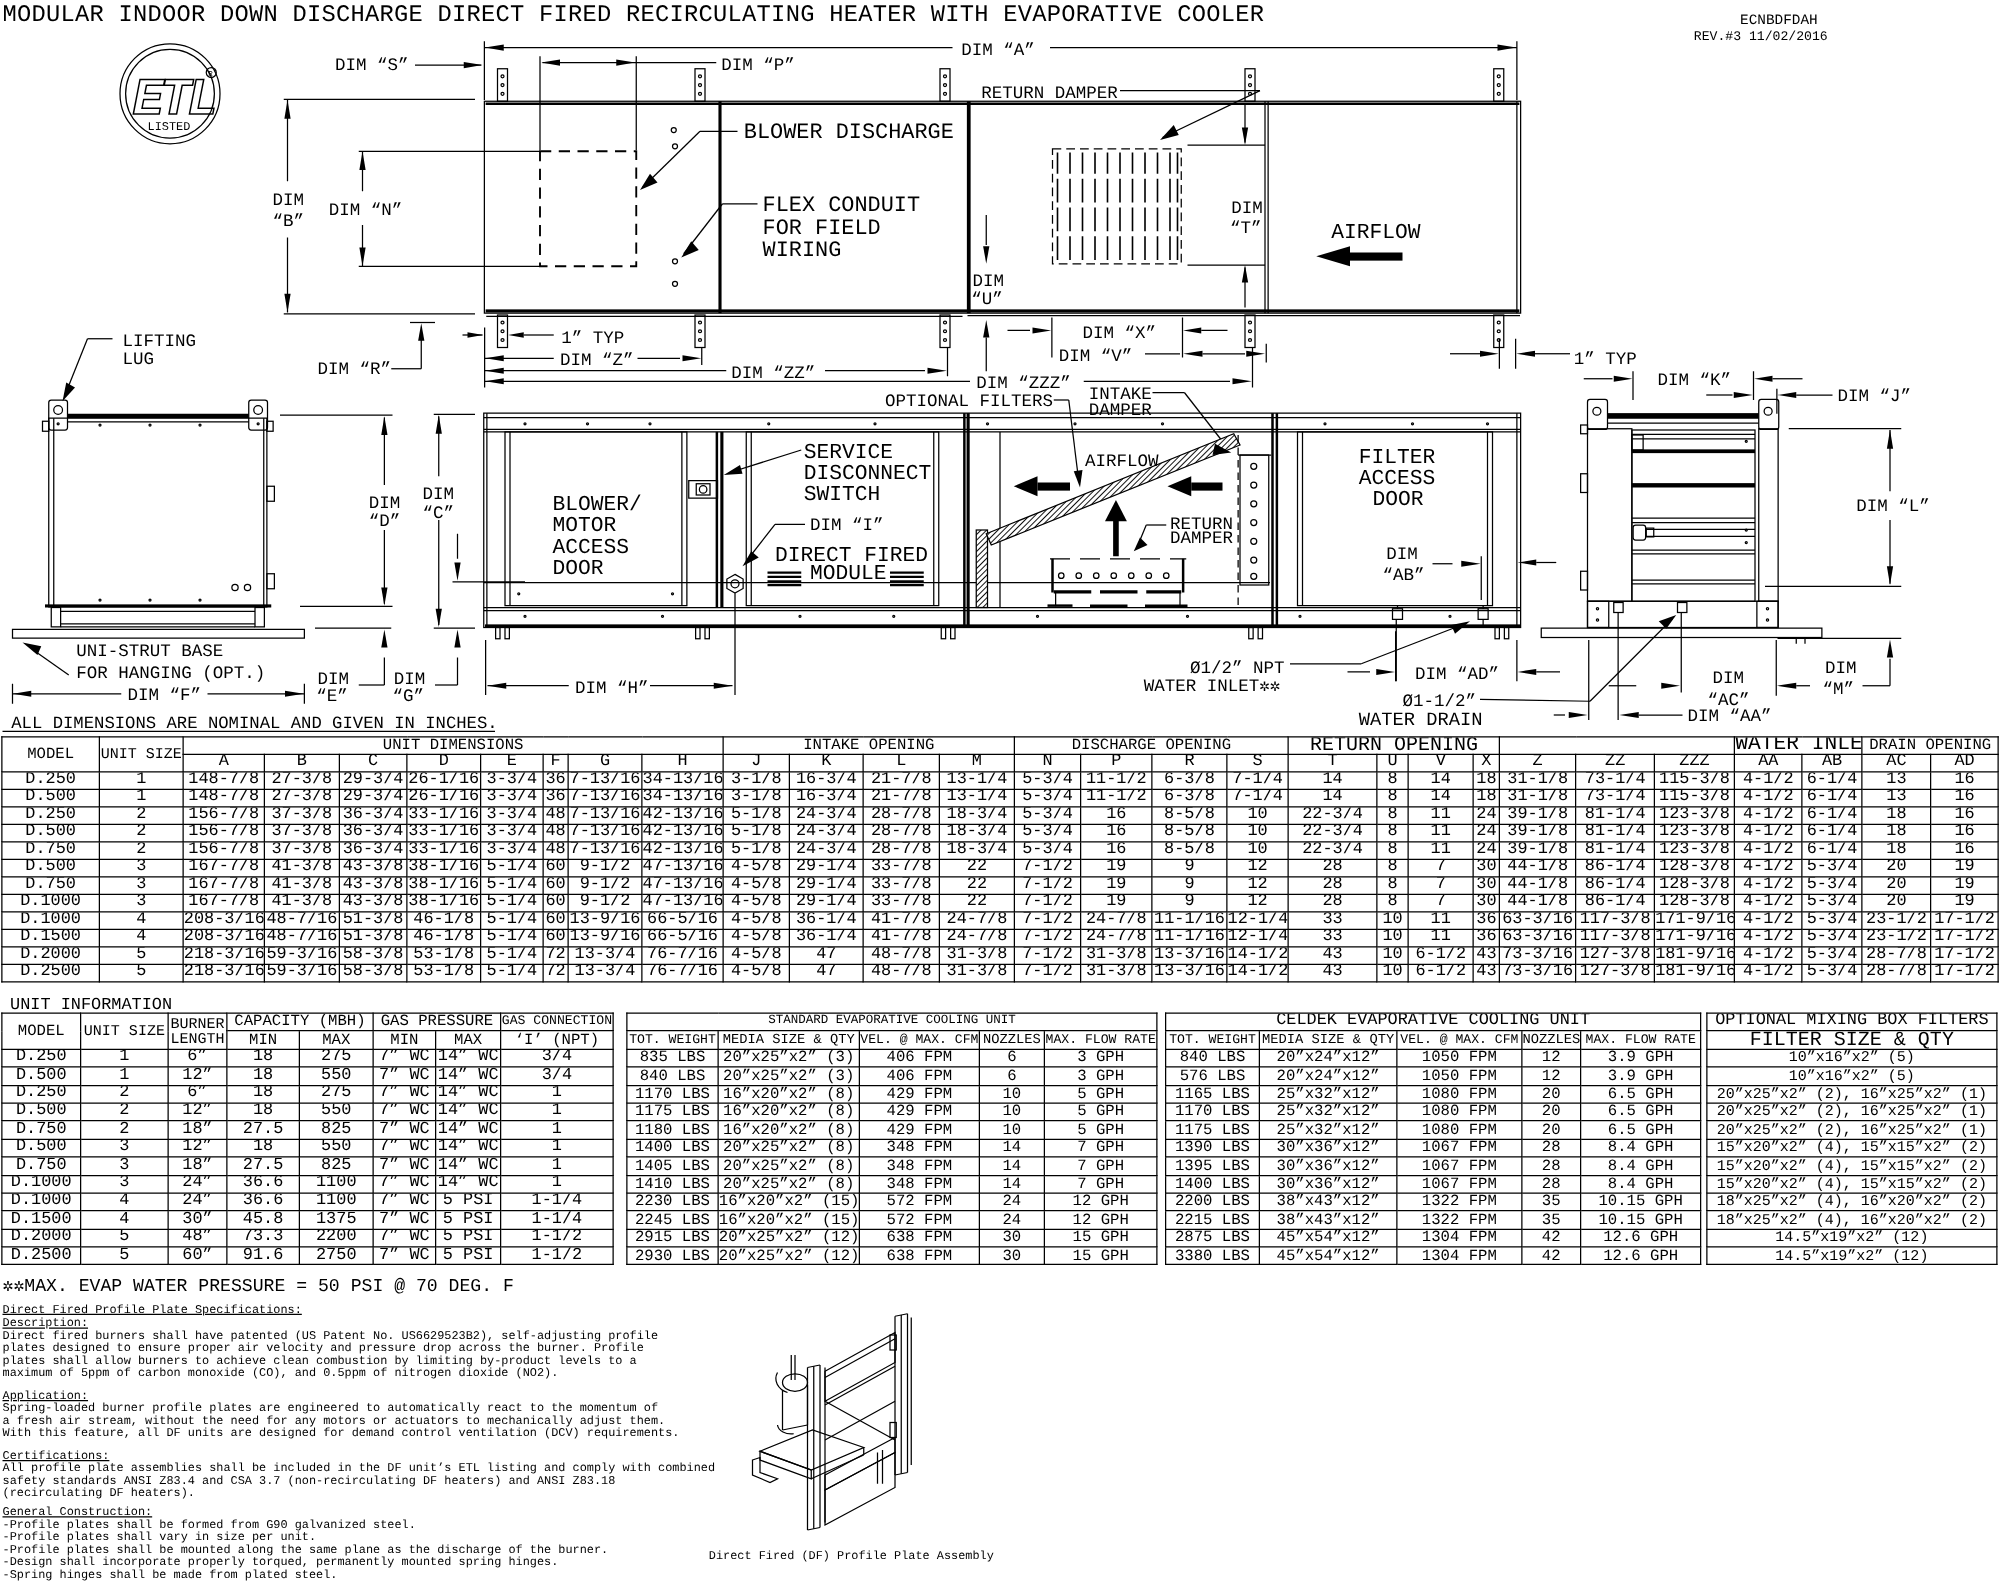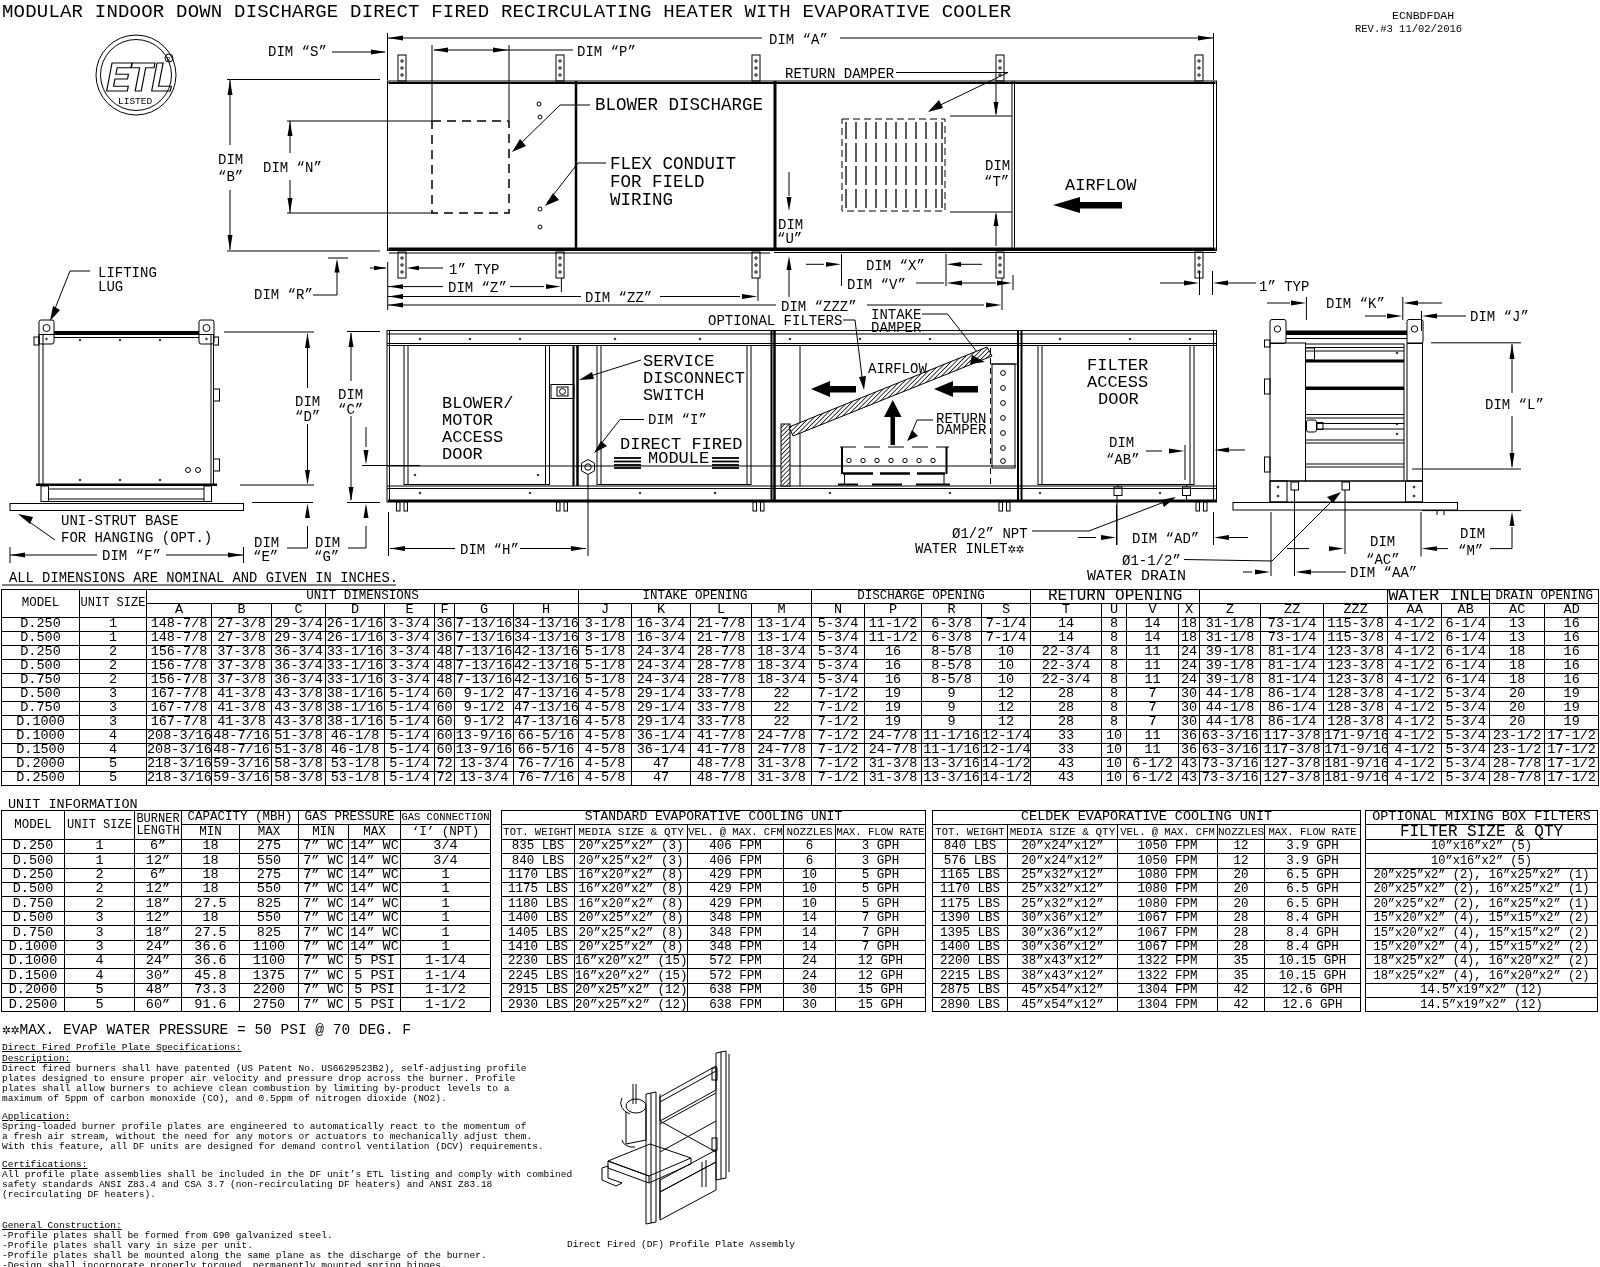--- a/index.html
+++ b/index.html
@@ -1268,21 +1268,21 @@
 <table class="t1 t2 abs" style="left:501px;top:810px;width:425px">
 <colgroup>
         <col style="width:73px">
         <col style="width:113px">
         <col style="width:96px">
         <col style="width:52px">
         <col style="width:90px">
       </colgroup>
 <tbody>
         <tr style="height:13px">
-          <td colspan="5" style="font-size:13px">STANDARD EVAPORATIVE COOLING UNIT</td>
+          <td colspan="5" style="font-size:10px">STANDARD EVAPORATIVE COOLING UNIT</td>
         </tr>
 <tr style="height:12px">
           <td style="font-size:10.5px">TOT. WEIGHT</td>
           <td style="font-size:11px">MEDIA SIZE &amp; QTY</td>
           <td style="font-size:10.5px">VEL. @ MAX. CFM</td>
           <td style="font-size:11px">NOZZLES</td>
           <td style="font-size:10.5px">MAX. FLOW RATE</td>
         </tr>
 <tr>
           <td style="font-size:12.5px">835 LBS</td>
@@ -1460,21 +1460,21 @@
           <td style="font-size:12.5px">10.15 GPH</td>
         </tr>
 <tr>
           <td style="font-size:12.5px">2875 LBS</td>
           <td style="font-size:12.5px">45”x54”x12”</td>
           <td style="font-size:12.5px">1304 FPM</td>
           <td style="font-size:12.5px">42</td>
           <td style="font-size:12.5px">12.6 GPH</td>
         </tr>
 <tr>
-          <td style="font-size:12.5px">2890 LBS</td>
+          <td style="font-size:12.5px">3380 LBS</td>
           <td style="font-size:12.5px">45”x54”x12”</td>
           <td style="font-size:12.5px">1304 FPM</td>
           <td style="font-size:12.5px">42</td>
           <td style="font-size:12.5px">12.6 GPH</td>
         </tr>
 </tbody>
     </table>
 <table class="t1 t2 abs" style="left:1365px;top:810px;width:233px">
 <colgroup>
         <col style="width:232px">
@@ -1533,21 +1533,21 @@
 <div>plates shall allow burners to achieve clean combustion by limiting by-product levels to a</div>
 <div>maximum of 5ppm of carbon monoxide (CO), and 0.5ppm of nitrogen dioxide (NO2).</div>
 <div style="margin-top:8px"><u>Application:</u></div>
 <div>Spring-loaded burner profile plates are engineered to automatically react to the momentum of</div>
 <div>a fresh air stream, without the need for any motors or actuators to mechanically adjust them.</div>
 <div>With this feature, all DF units are designed for demand control ventilation (DCV) requirements.</div>
 <div style="margin-top:8px"><u>Certifications:</u></div>
 <div>All profile plate assemblies shall be included in the DF unit’s ETL listing and comply with combined</div>
 <div>safety standards ANSI Z83.4 and CSA 3.7 (non-recirculating DF heaters) and ANSI Z83.18</div>
 <div>(recirculating DF heaters).</div>
-<div style="margin-top:21px"><u>General Construction:</u></div>
+<div style="margin-top:5px"><u>General Construction:</u></div>
 <div>-Profile plates shall be formed from G90 galvanized steel.</div>
 <div>-Profile plates shall vary in size per unit.</div>
 <div>-Profile plates shall be mounted along the same plane as the discharge of the burner.</div>
 <div>-Design shall incorporate properly torqued, permanently mounted spring hinges.</div>
 <div>-Spring hinges shall be made from plated steel.</div>
 </div>
 <svg class="abs" style="left:560px;top:1040px" width="260" height="215" viewBox="0 0 260 215">
 <g stroke="#000" stroke-width="1" fill="none">
 
 <line x1="156" y1="13" x2="156" y2="140"></line>

